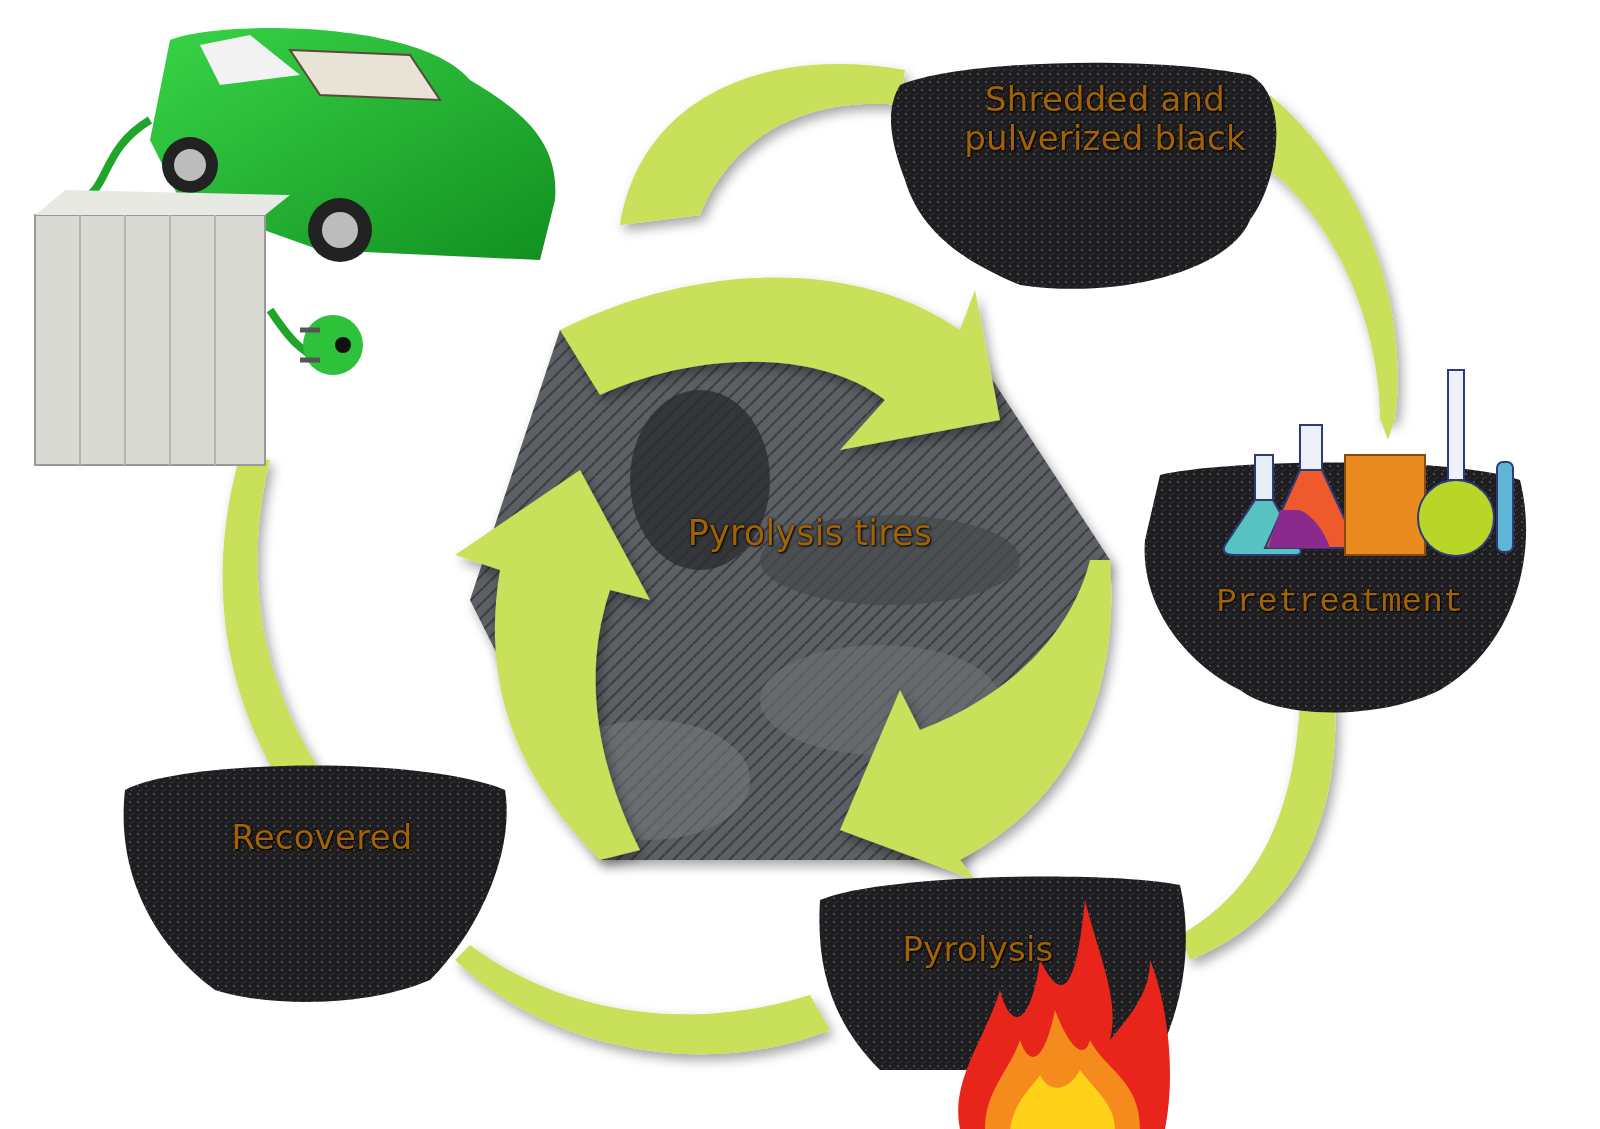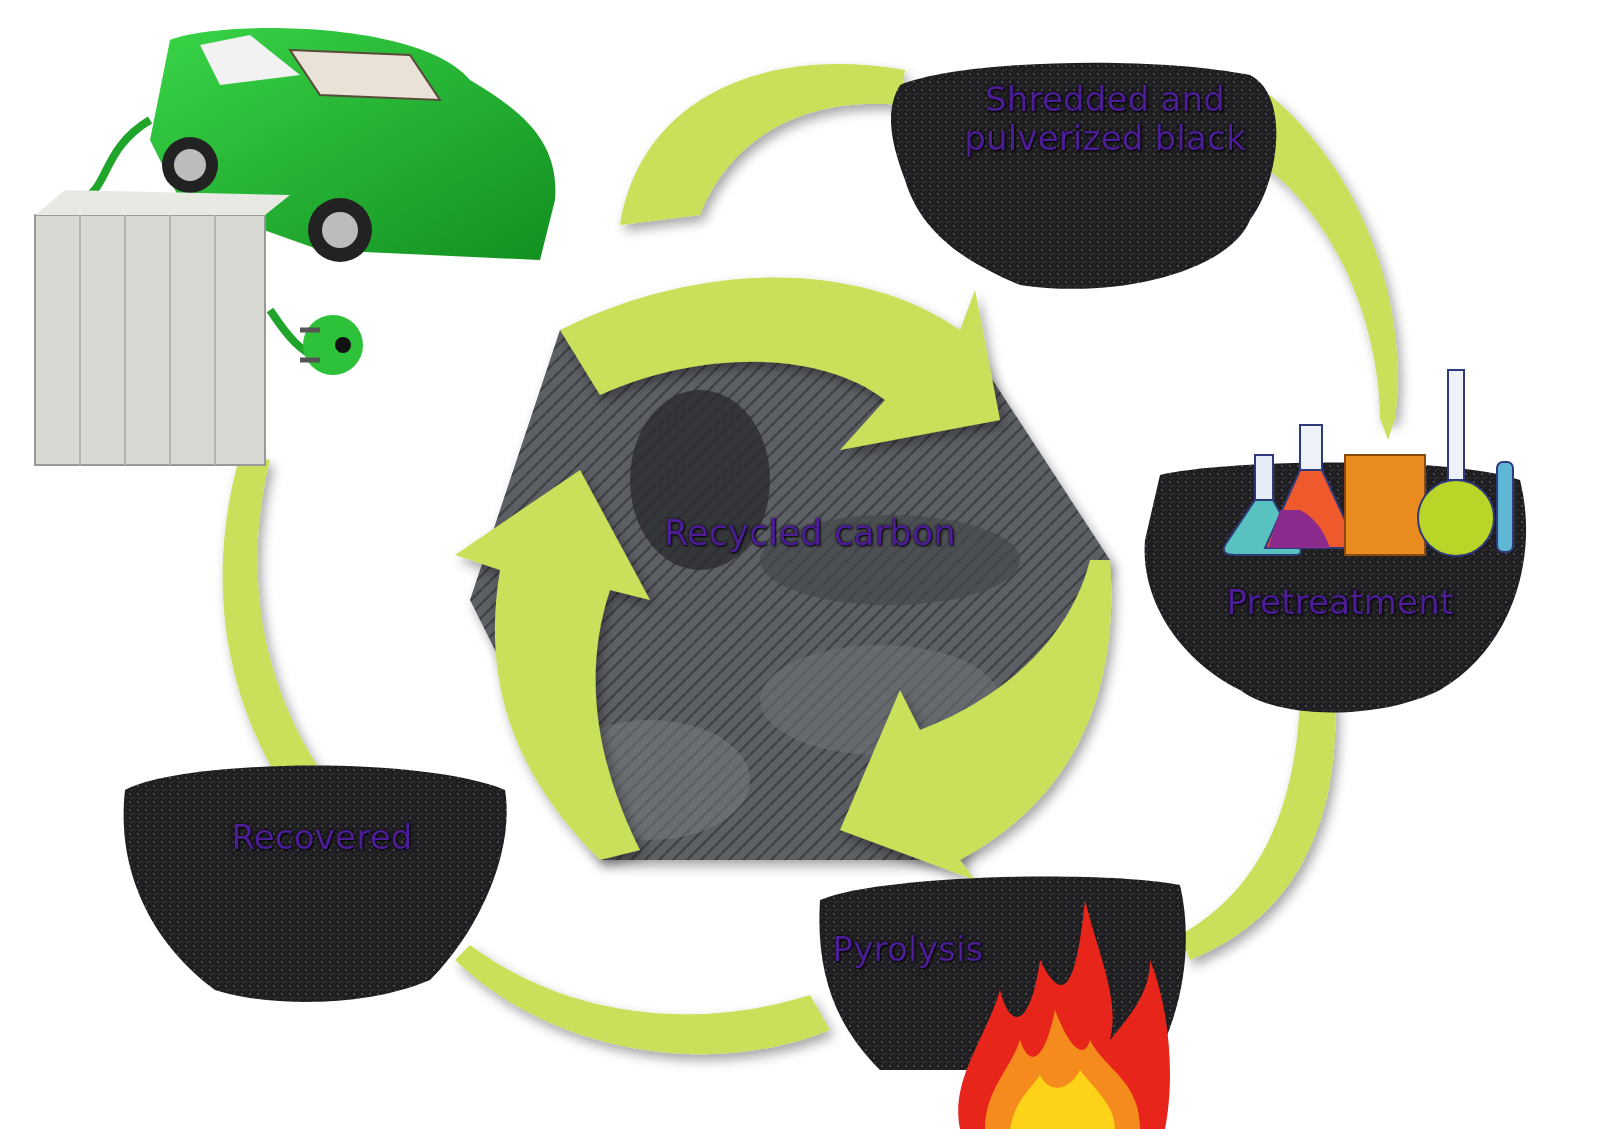--- a/index.html
+++ b/index.html
@@ -1,19 +1,19 @@
 <!DOCTYPE html>
 <html><head>
 <meta charset="utf-8">
 <style>
   html, body { margin:0; padding:0; background:#ffffff; }
   body { width:1600px; height:1129px; position:relative; overflow:hidden;
          font-family:"DejaVu Sans", sans-serif; }
   .layer { position:absolute; left:0; top:0; width:1600px; height:1129px; }
-  .label { position:absolute; color:#4c1d95; font-family:"DejaVu Sans", sans-serif;
+  .label { position:absolute; color:#a16207; font-family:"DejaVu Sans", sans-serif;
            text-align:center; line-height:1.15; font-size:34px; letter-spacing:0.2px;
            text-shadow:0 0 3px rgba(0,0,0,0.85), 1px 1px 2px rgba(0,0,0,0.9); }
   .node { position:absolute; }
 </style>
 </head>
 <body>
 
 <svg class="layer" viewBox="0 0 1600 1129">
   <defs>
     <filter id="sh" x="-20%" y="-20%" width="140%" height="140%">
@@ -112,21 +112,21 @@
     <line x1="300" y1="330" x2="320" y2="330" stroke="#555" stroke-width="5"></line>
     <line x1="300" y1="360" x2="320" y2="360" stroke="#555" stroke-width="5"></line>
   </g>
 </svg>
 
 <div class="label node" style="left:940px; top:80px; width:330px;">
   <div>Shredded and</div>
   <div>pulverized black</div>
 </div>
 
-<div class="label node" style="left:1200px; top:583px; width:280px;">Pretreatment</div>
+<div class="label node" style="left:1200px; top:583px; width:280px;font-family:Liberation Mono, monospace;">Pretreatment</div>
 
-<div class="label node" style="left:808px; top:930px; width:200px;">Pyrolysis</div>
+<div class="label node" style="left:878px; top:930px; width:200px;">Pyrolysis</div>
 
 <div class="label node" style="left:182px; top:818px; width:280px;">
   <div>Recovered</div>
 </div>
 
-<div class="label node" style="left:650px; top:513px; width:320px; font-size:35px;">Recycled carbon</div>
+<div class="label node" style="left:650px; top:513px; width:320px; font-size:35px;">Pyrolysis tires</div>
 
 </body></html>

